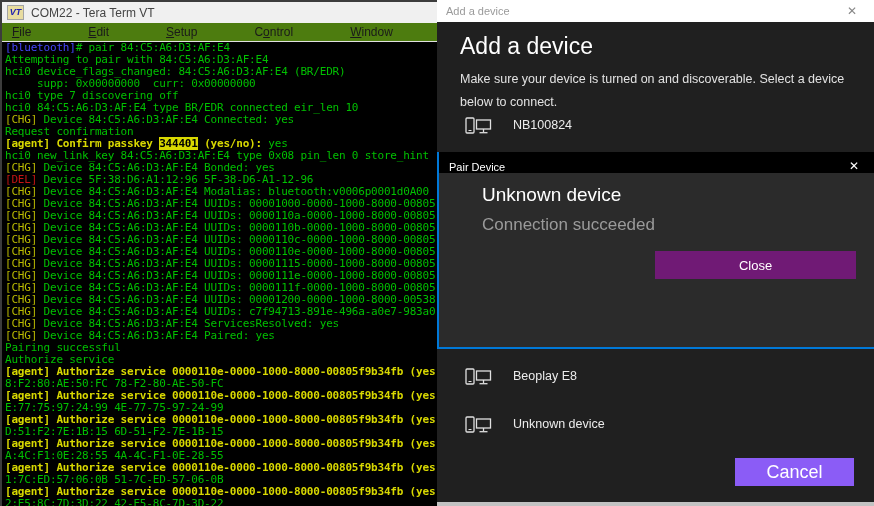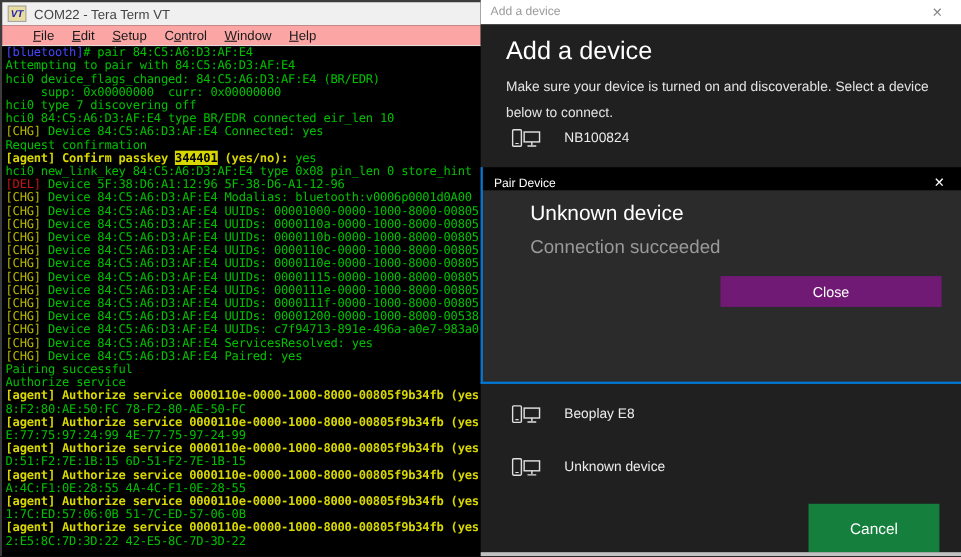--- a/index.html
+++ b/index.html
@@ -10,22 +10,22 @@
   }
 
   
   .term-window { position:absolute; left:0; top:0; width:437px; height:506px; background:#000;
     border-top:2px solid #3c3c3c; border-left:2px solid #3c3c3c; }
   .tt-titlebar { height:21px; background:#f0f0f0; display:flex; align-items:center; padding-left:5px; }
   .tt-icon { width:17px; height:15px; background:#e8dca0; border:1px solid #a3a3a3;
     color:#2020b0; font-weight:bold; font-style:italic; font-size:9px; line-height:13px;
     text-align:center; margin-right:7px; }
   .tt-title { font-size:12px; color:#444; }
-  .tt-menubar { height:19px; background:#fca5a5; display:flex; align-items:center;
-    font-size:12px; color:#1a1a1a; padding-left:20px; border-bottom:1px solid #e0e0e0; }
+  .tt-menubar { height:19px; background:#4d7c0f; display:flex; align-items:center;
+    font-size:12px; color:#1a1a1a; padding-left:2px; border-bottom:1px solid #e0e0e0;gap:41px; }
   .menu-item { padding:0 8px; cursor:default; }
   .menu-item u { text-underline-offset:1px; }
   .tt-screen { position:absolute; left:0; top:40px; right:0; bottom:0; background:var(--term_bg,#000);
     overflow:hidden; padding-left:3px;
     font-family:"DejaVu Sans Mono", monospace; font-size:11px; line-height:12px; letter-spacing:-0.2px; }
   .term-line { white-space:pre; height:12px; }
   .sg { color:var(--term_green,#00c000); }
   .sy { color:var(--term_yellow,#b8b800); }
   .sY { color:var(--term_yellow_bright,#d8d800); font-weight:bold; }
   .sb { color:var(--term_blue,#4646ff); }
@@ -38,21 +38,21 @@
     display:flex; align-items:center; }
   .wd-title { font-size:11px; color:#9a9a9a; padding-left:9px; flex:1; }
   .wd-close { width:44px; text-align:center; color:#888; font-size:12px; cursor:default; }
   .wd-heading { position:absolute; left:23px; top:33px; font-size:23px; font-weight:300; color:#ffffff; }
   .wd-desc { position:absolute; left:23px; top:68px; width:392px; font-size:12.5px; line-height:23px; color:#e2e2e2; }
   .device-row { position:absolute; left:0; width:100%; height:40px; display:flex; align-items:center; cursor:default;margin-left:14px; }
   .device-row .dr-icon { width:27px; margin-left:14px; display:flex; }
   .device-row .dr-label { margin-left:21px; font-size:12.5px; color:#ececec; }
   .row-nb { top:105px; }
   .btn { border:none; color:#ffffff; font-family:"Liberation Sans", sans-serif; cursor:default; }
-  .cancel-btn { position:absolute; right:20px; top:458px; width:119px; height:44px; background:#15803d; font-size:14px; }
+  .cancel-btn { position:absolute; right:20px; top:458px; width:119px; height:28px; background:#8b5cf6; font-size:18px; }
   .bottom-strip { position:absolute; left:0; right:0; bottom:0; height:4px; background:#c2c2c2; }
 
   
   .pair-popup { position:absolute; left:0; top:152px; width:437px; height:197px; background:#2b2b2b;
     border-left:2px solid var(--accent,#0078d7); border-bottom:2px solid var(--accent,#0078d7); }
   .pp-titlebar { position:absolute; left:0; top:0; right:0; height:21px; background:#000000;
     display:flex; align-items:flex-end; }
   .pp-title { font-size:11px; color:#ffffff; padding-left:10px; flex:1; }
   .pp-close { width:40px; text-align:center; color:#ffffff; font-size:12px; cursor:default; }
   .pp-heading { position:absolute; left:43px; top:32px; font-size:19px; font-weight:400; color:#ffffff; }
@@ -81,20 +81,21 @@
         <div class="term-line"><span class="sb">[bluetooth]</span><span class="sg"># pair 84:C5:A6:D3:AF:E4</span></div>
         <div class="term-line"><span class="sg">Attempting to pair with 84:C5:A6:D3:AF:E4</span></div>
         <div class="term-line"><span class="sg">hci0 device_flags_changed: 84:C5:A6:D3:AF:E4 (BR/EDR)</span></div>
         <div class="term-line"><span class="sg">     supp: 0x00000000  curr: 0x00000000</span></div>
         <div class="term-line"><span class="sg">hci0 type 7 discovering off</span></div>
         <div class="term-line"><span class="sg">hci0 84:C5:A6:D3:AF:E4 type BR/EDR connected eir_len 10</span></div>
         <div class="term-line"><span class="sy">[CHG]</span><span class="sg"> Device 84:C5:A6:D3:AF:E4 Connected: yes</span></div>
         <div class="term-line"><span class="sg">Request confirmation</span></div>
         <div class="term-line"><span class="sY">[agent] Confirm passkey </span><span class="sh">344401</span><span class="sY"> (yes/no): </span><span class="sg">yes</span></div>
         <div class="term-line"><span class="sg">hci0 new_link_key 84:C5:A6:D3:AF:E4 type 0x08 pin_len 0 store_hint</span></div>
+        <div class="term-line"><span class="sy">[CHG]</span><span class="sg"> Device 84:C5:A6:D3:AF:E4 Bonded: yes</span></div>
         <div class="term-line"><span class="sr">[DEL]</span><span class="sg"> Device 5F:38:D6:A1:12:96 5F-38-D6-A1-12-96</span></div>
         <div class="term-line"><span class="sy">[CHG]</span><span class="sg"> Device 84:C5:A6:D3:AF:E4 Modalias: bluetooth:v0006p0001d0A00</span></div>
         <div class="term-line"><span class="sy">[CHG]</span><span class="sg"> Device 84:C5:A6:D3:AF:E4 UUIDs: 00001000-0000-1000-8000-00805</span></div>
         <div class="term-line"><span class="sy">[CHG]</span><span class="sg"> Device 84:C5:A6:D3:AF:E4 UUIDs: 0000110a-0000-1000-8000-00805</span></div>
         <div class="term-line"><span class="sy">[CHG]</span><span class="sg"> Device 84:C5:A6:D3:AF:E4 UUIDs: 0000110b-0000-1000-8000-00805</span></div>
         <div class="term-line"><span class="sy">[CHG]</span><span class="sg"> Device 84:C5:A6:D3:AF:E4 UUIDs: 0000110c-0000-1000-8000-00805</span></div>
         <div class="term-line"><span class="sy">[CHG]</span><span class="sg"> Device 84:C5:A6:D3:AF:E4 UUIDs: 0000110e-0000-1000-8000-00805</span></div>
         <div class="term-line"><span class="sy">[CHG]</span><span class="sg"> Device 84:C5:A6:D3:AF:E4 UUIDs: 00001115-0000-1000-8000-00805</span></div>
         <div class="term-line"><span class="sy">[CHG]</span><span class="sg"> Device 84:C5:A6:D3:AF:E4 UUIDs: 0000111e-0000-1000-8000-00805</span></div>
         <div class="term-line"><span class="sy">[CHG]</span><span class="sg"> Device 84:C5:A6:D3:AF:E4 UUIDs: 0000111f-0000-1000-8000-00805</span></div>

